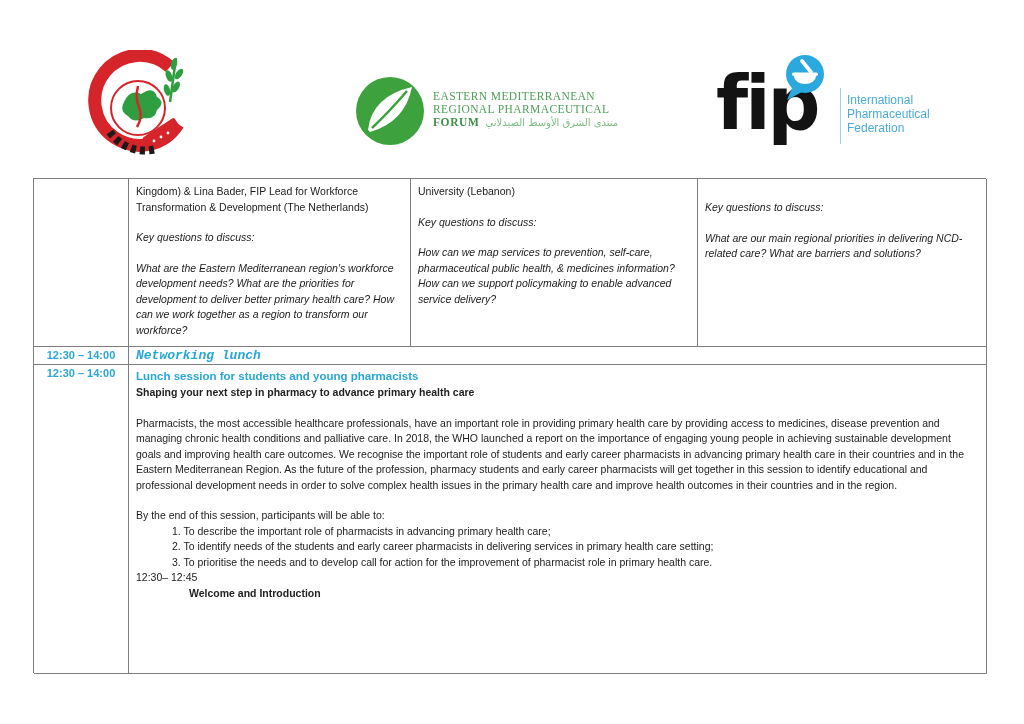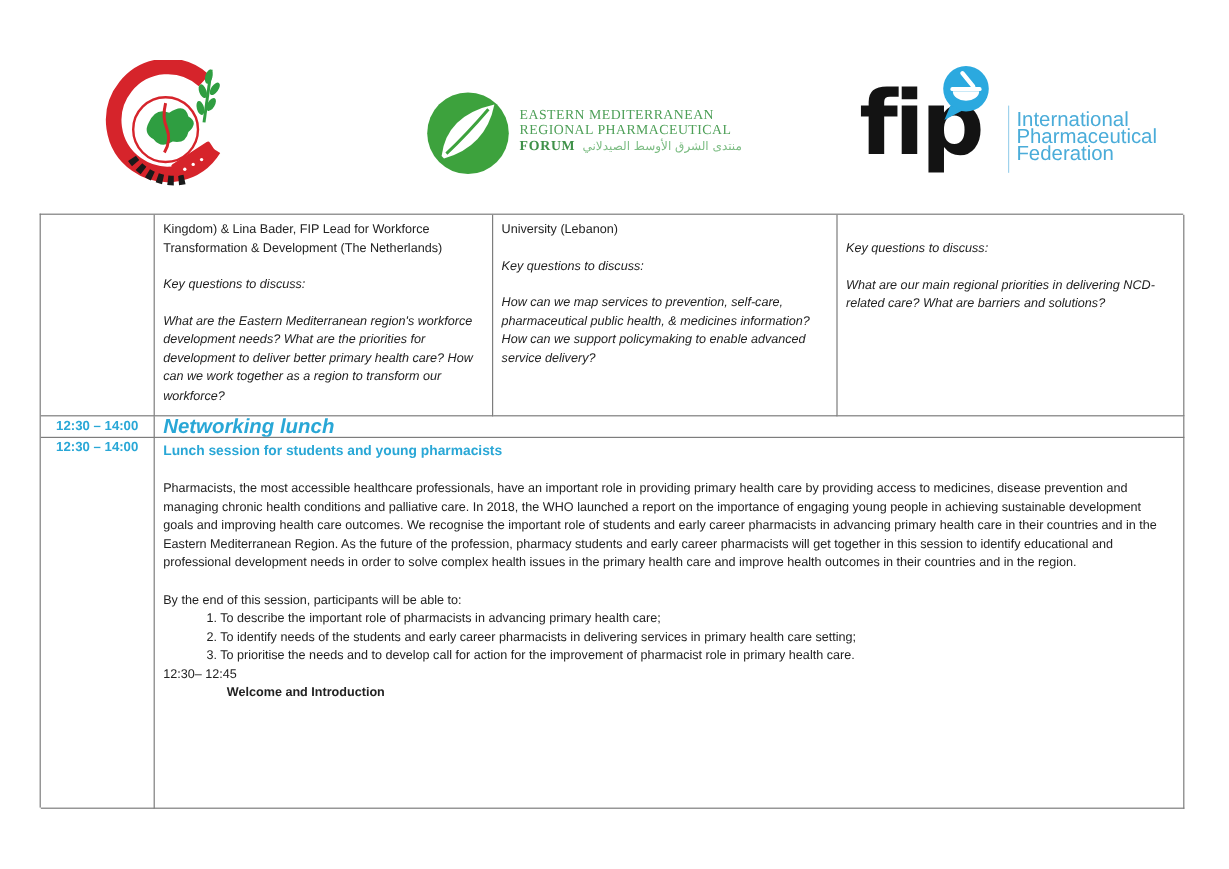--- a/index.html
+++ b/index.html
@@ -12,35 +12,35 @@
   .emrpf-circle { position:absolute; left:0; top:0; }
   .emrpf-text { position:absolute; left:78px; top:14px; font-family:"Liberation Serif", serif; color:#4d9f57; font-size:11.5px; line-height:13px; letter-spacing:.4px; white-space:nowrap; }
   .emrpf-forum-row { display:flex; align-items:baseline; gap:6px;text-align:center; }
   .emrpf-forum { font-weight:bold; color:#3f9149; letter-spacing:.6px; }
   .emrpf-arabic { font-family:"DejaVu Sans", sans-serif; color:#7dbd84; font-size:10px; letter-spacing:0; }
 
   .logo-fip { position:absolute; left:716px; top:52px; width:230px; height:110px; }
   .fip-word { position:absolute; left:0; top:14px; font-size:74px; line-height:74px; font-weight:bold; letter-spacing:-3px; color:#131313; font-family:"DejaVu Sans", sans-serif; }
   .fip-bubble { position:absolute; left:64px; top:0; }
   .fip-sep { position:absolute; left:124px; top:36px; width:1px; height:56px; background:#9fd2ec; }
-  .fip-text { position:absolute; left:131px; top:41px; color:#4aacd9; font-size:17px; line-height:14px; }
+  .fip-text { position:absolute; left:131px; top:41px; color:#4aacd9; font-size:12px; line-height:14px; }
 
   
   .agenda-table { position:absolute; left:33px; top:178px; width:953px; height:495px;
     display:grid; grid-template-columns:95px 282px 287px 289px; grid-template-rows:168px 18px 309px;
     border-top:1px solid #7d7d7d; border-left:1px solid #7d7d7d;
     font-size:10.5px; line-height:15.5px; color:#222; }
   .cell { border-right:1px solid #7d7d7d; border-bottom:1px solid #7d7d7d; overflow:hidden; }
   .span-cell { grid-column:2 / 5; }
   .time-cell { text-align:center; font-weight:bold; color:#29a7d6; font-size:11px; padding-top:1px; }
   .body-cell { padding:5px 7px 4px 7px; }
   .ital { font-style:italic; }
   .gap { margin-top:15px; }
   .lunch-row { padding:1px 0 0 7px; }
-  .lunch-title { font-weight:bold; font-style:italic; color:#29a7d6; font-size:17px; }
+  .lunch-title { font-weight:bold; font-style:italic; color:#29a7d6; font-size:13px;font-family:Liberation Mono, monospace; }
   .session-cell { padding:3px 9px 4px 7px; }
   .session-title { font-weight:bold; color:#29a7d6; font-size:11.5px; line-height:17px; }
   .bold { font-weight:bold; }
   .num-list { margin-left:36px; }
   .slot-time { }
   .slot-title { font-weight:bold; margin-left:53px; }
 </style>
 </head>
 <body>
 
@@ -125,20 +125,21 @@
     </div>
     <div class="cell span-cell lunch-row">
       <span class="lunch-title">Networking lunch</span>
     </div>
 
     <div class="cell time-cell">
       <span>12:30 – 14:00</span>
     </div>
     <div class="cell span-cell session-cell">
       <p class="session-title">Lunch session for students and young pharmacists</p>
+      <p class="bold">Shaping your next step in pharmacy to advance primary health care</p>
       <p class="gap">Pharmacists, the most accessible healthcare professionals, have an important role in providing primary health care by providing access to medicines, disease prevention and managing chronic health conditions and palliative care. In 2018, the WHO launched a report on the importance of engaging young people in achieving sustainable development goals and improving health care outcomes. We recognise the important role of students and early career pharmacists in advancing primary health care in their countries and in the Eastern Mediterranean Region. As the future of the profession, pharmacy students and early career pharmacists will get together in this session to identify educational and professional development needs in order to solve complex health issues in the primary health care and improve health outcomes in their countries and in the region.</p>
       <p class="gap">By the end of this session, participants will be able to:</p>
       <div class="num-list">
         <div>1. To describe the important role of pharmacists in advancing primary health care;</div>
         <div>2. To identify needs of the students and early career pharmacists in delivering services in primary health care setting;</div>
         <div>3. To prioritise the needs and to develop call for action for the improvement of pharmacist role in primary health care.</div>
       </div>
       <p class="slot-time">12:30– 12:45</p>
       <p class="slot-title">Welcome and Introduction</p>
     </div>

